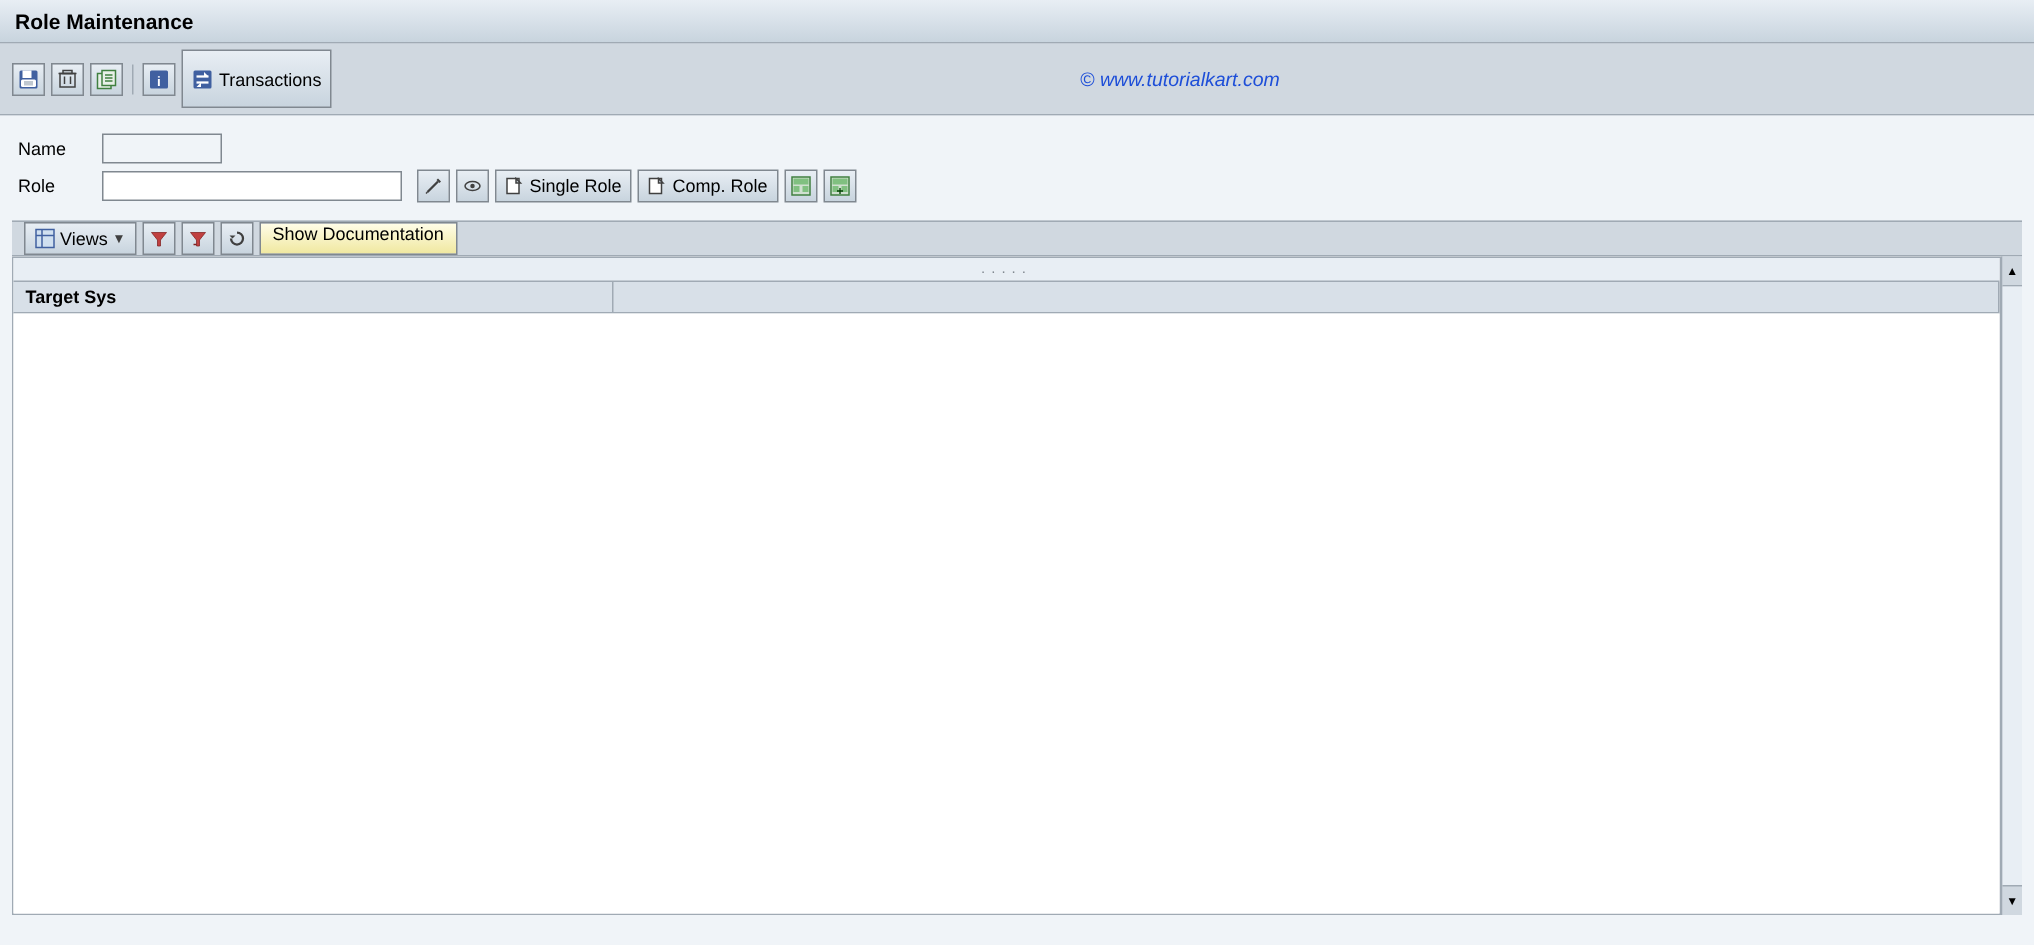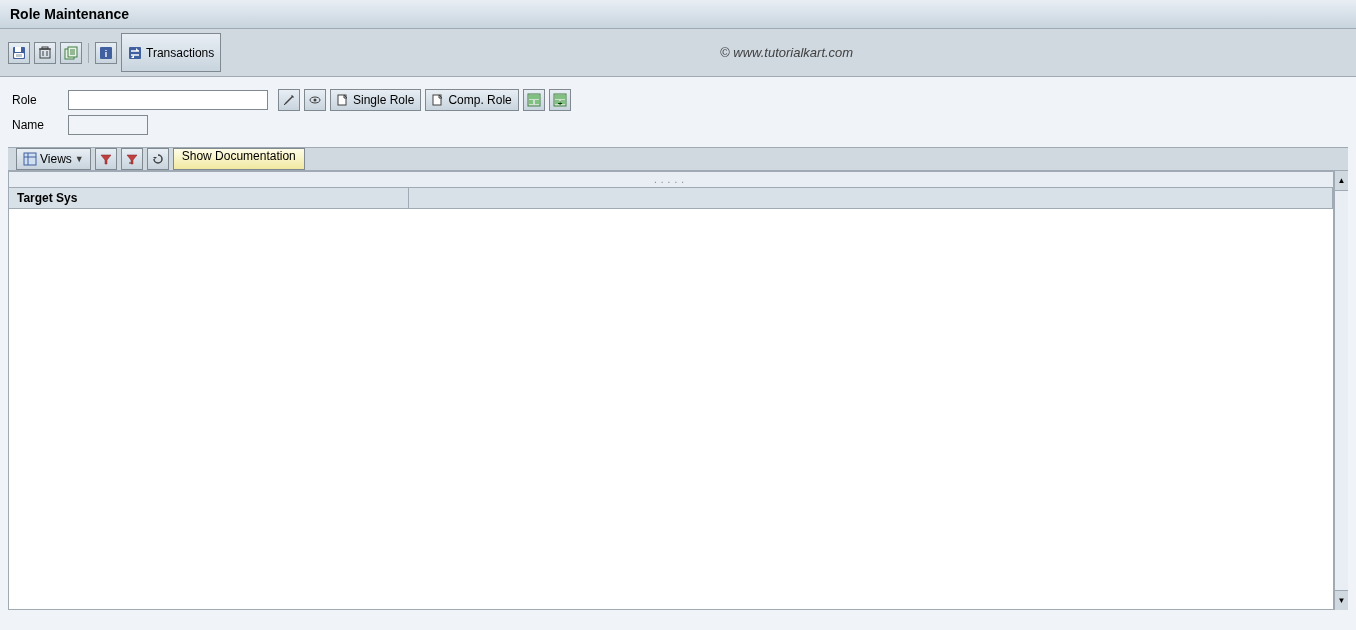--- a/index.html
+++ b/index.html
@@ -59,21 +59,21 @@
       padding: 2px 6px;
       background: linear-gradient(to bottom, #e8eef4, #c8d4de);
       border: 1px solid #808890;
       cursor: pointer;
       font-size: 12px;
       height: 39px;
     }
     .watermark {
       flex: 1;
       text-align: center;
-      color: #404040;
+      color: #1d4ed8;
       font-size: 13px;
       font-style: italic;
     }
 
     
     .main-content {
       background: #f0f4f8;
       min-height: 560px;
       padding: 8px;
     }
@@ -299,20 +299,25 @@
     </button>
 
     <span class="watermark">© www.tutorialkart.com</span>
   </div>
 
   <div class="main-content">
 
     <div class="form-area">
 
       <div class="form-row">
+        <span class="form-label">Name</span>
+        <input class="name-input" type="text" value="" style="">
+      </div>
+
+      <div class="form-row">
         <span class="form-label">Role</span>
         <input class="form-input" type="text" value="" style="">
 
         <div class="role-actions">
 
           <button class="small-btn" title="Edit">
             <svg width="12" height="12" viewBox="0 0 12 12">
               <line x1="2" y1="10" x2="9" y2="3" stroke="#404040" stroke-width="1.5"></line>
               <polygon points="9,1 11,3 10,4 8,2" fill="#404040"></polygon>
               <line x1="2" y1="10" x2="1" y2="11" stroke="#404040" stroke-width="1"></line>
@@ -354,25 +359,20 @@
           <button class="small-btn" title="Add to Grid">
             <svg width="14" height="14" viewBox="0 0 14 14">
               <rect x="1" y="1" width="12" height="12" fill="#d0e0d0" stroke="#408040" stroke-width="1"></rect>
               <rect x="2" y="2" width="10" height="4" fill="#80c080"></rect>
               <rect x="2" y="7" width="4" height="4" fill="#80c080"></rect>
               <rect x="8" y="7" width="4" height="4" fill="#80c080"></rect>
               <text x="7" y="13" text-anchor="middle" font-size="8" fill="#004000" font-weight="bold">+</text>
             </svg>
           </button>
         </div>
-      </div>
-
-      <div class="form-row">
-        <span class="form-label">Name</span>
-        <input class="name-input" type="text" value="" style="">
       </div>
     </div>
 
     <div class="secondary-toolbar">
 
       <button class="views-btn">
         <svg width="14" height="14" viewBox="0 0 14 14">
           <rect x="1" y="1" width="12" height="12" fill="#d0e0f0" stroke="#4060a0" stroke-width="1"></rect>
           <line x1="1" y1="5" x2="13" y2="5" stroke="#4060a0" stroke-width="1"></line>
           <line x1="5" y1="1" x2="5" y2="13" stroke="#4060a0" stroke-width="1"></line>

